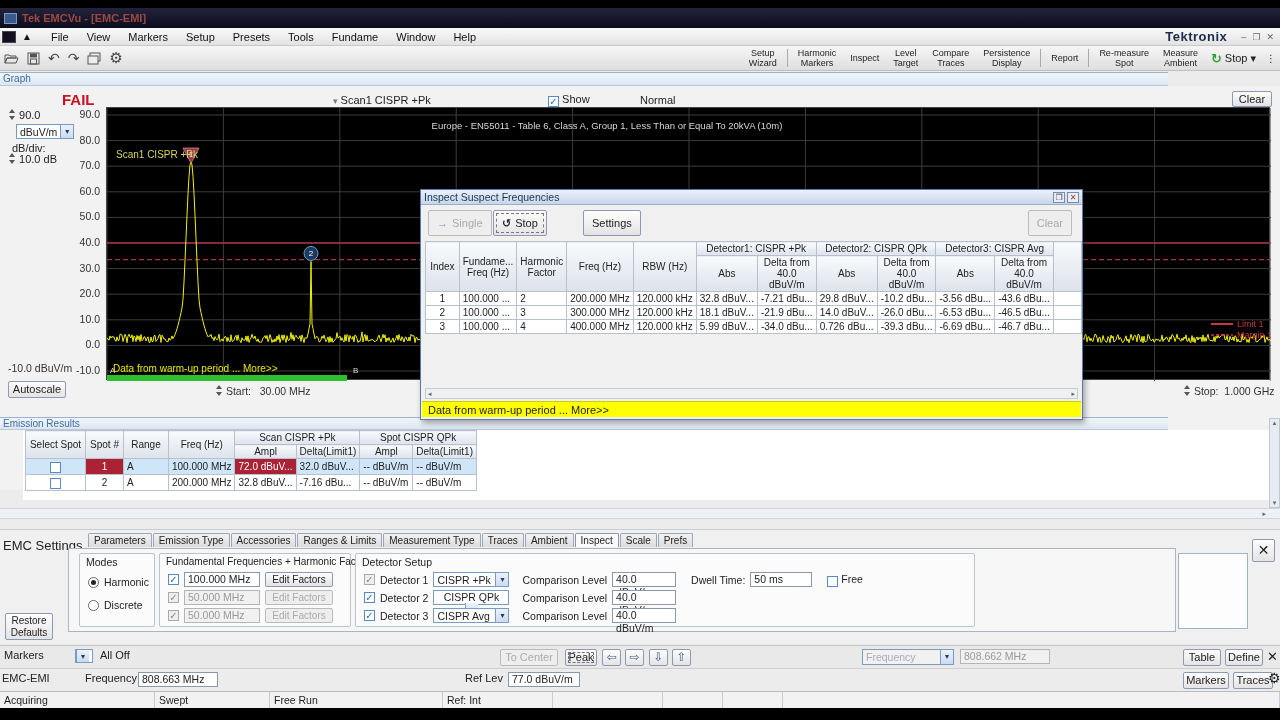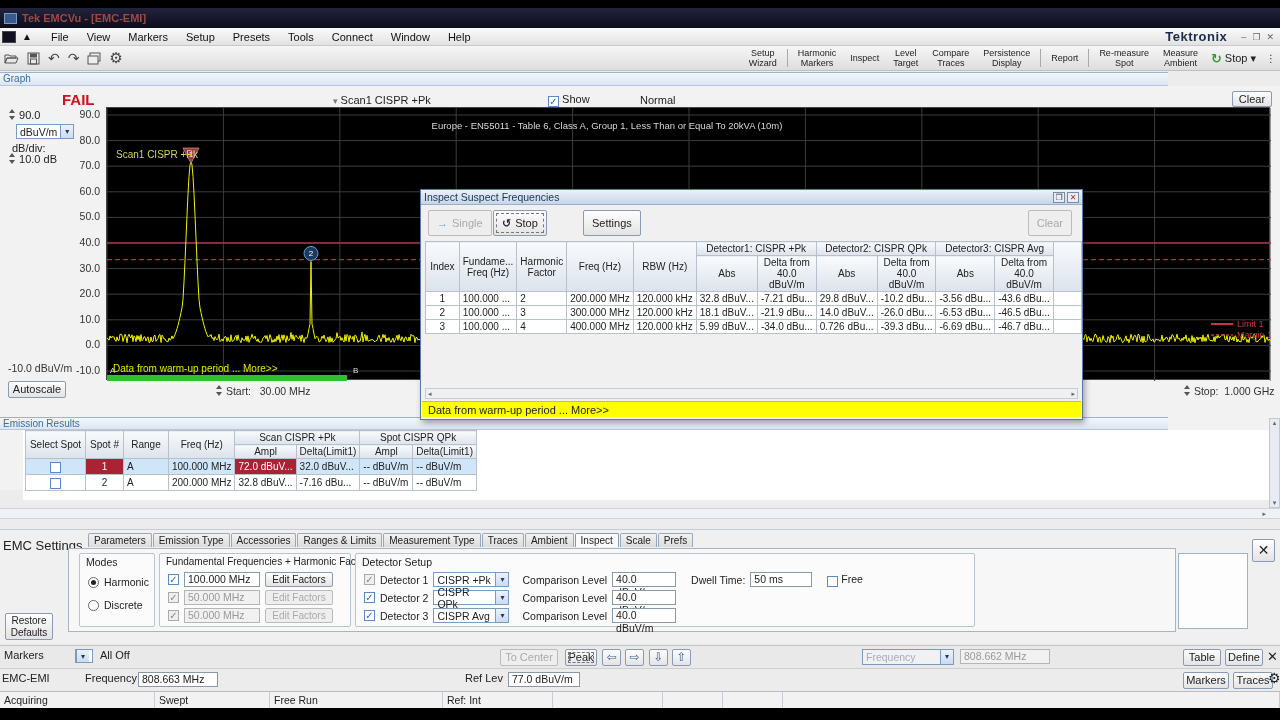--- a/index.html
+++ b/index.html
@@ -143,21 +143,21 @@
 <div class="menubar">
   <span class="appsq"></span>
   <span class="eject">▲</span>
   <span id="menu-items" style="display:flex">
       <span class="menu-item">File</span>
       <span class="menu-item">View</span>
       <span class="menu-item">Markers</span>
       <span class="menu-item">Setup</span>
       <span class="menu-item">Presets</span>
       <span class="menu-item">Tools</span>
-      <span class="menu-item">Connect</span>
+      <span class="menu-item">Fundame</span>
       <span class="menu-item">Window</span>
       <span class="menu-item">Help</span>
     </span>
   <span class="logo">Tektronix</span>
   <span class="winctl">
     <span>–</span>
     <span>❐</span>
     <span>✕</span>
   </span>
 </div>
@@ -580,21 +580,21 @@
             </span>
             <span style="margin-left: 8px;">Comparison Level</span>
             <span class="field" style="width: 64px;">40.0 dBuV/m</span>
             <span style="margin-left: 10px;">Dwell Time:</span>
             <span class="field" style="width: 62px;">50 ms</span>
             <span style="margin-left: 10px;"><span class="chk off">✓</span><span> Free</span></span>
           </div>
           <div class="erow" style="left: 8px; top: 36px;">
             <span class="chk">✓</span>
             <span>Detector 2</span>
-            <span class="combo" style="width: 76px;">
+            <span class="combo" style="width: 76px; flex-direction: column;">
               <span class="cval">CISPR QPk</span>
               <span class="carr">▾</span>
             </span>
             <span style="margin-left: 8px;">Comparison Level</span>
             <span class="field" style="width: 64px;">40.0 dBuV/m</span>
           </div>
           <div class="erow" style="left: 8px; top: 54px;">
             <span class="chk">✓</span>
             <span>Detector 3</span>
             <span class="combo" style="width: 76px;">

